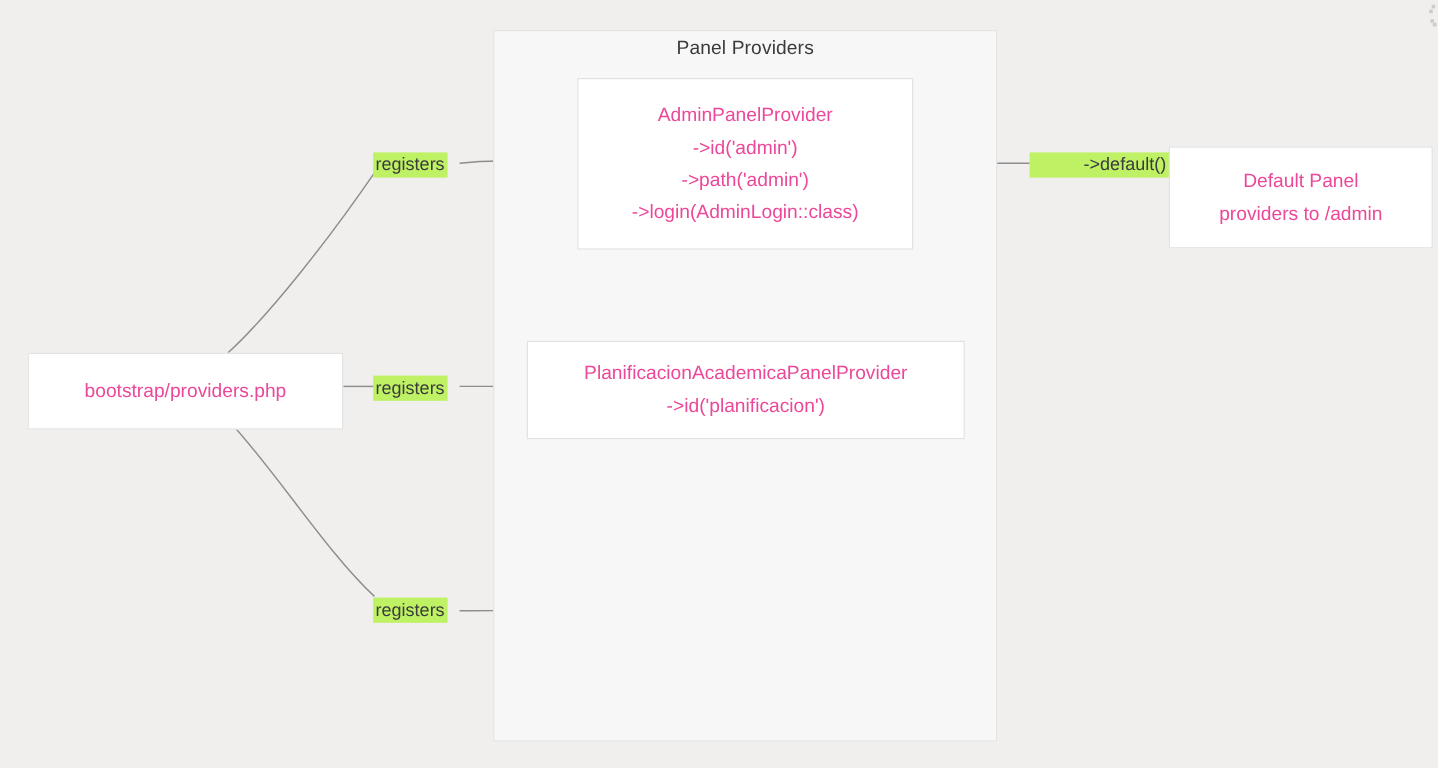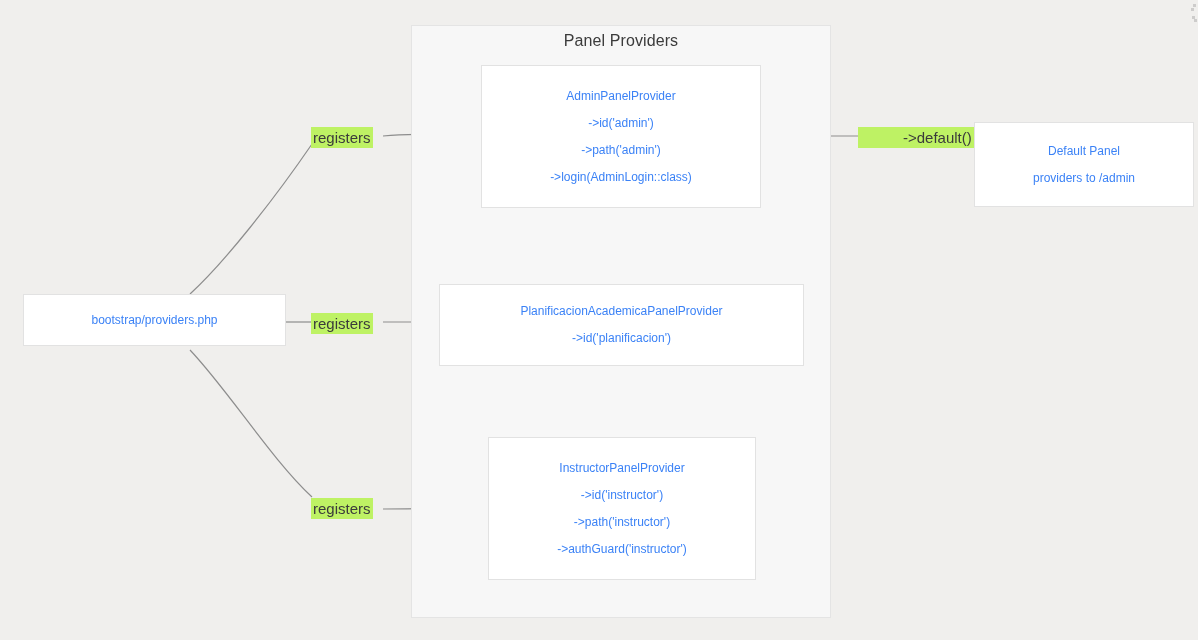--- a/index.html
+++ b/index.html
@@ -58,28 +58,28 @@
   .node {
     position: absolute;
     background: #ffffff;
     border: 1px solid #e2e2e2;
     box-sizing: border-box;
     display: flex;
     flex-direction: column;
     align-items: center;
     justify-content: center;
     text-align: center;
-    font-size: 12px;
-    color: #3b82f6;
+    font-size: 16px;
+    color: #ec4899;
     line-height: 27px;
     padding: 4px 10px;
   }
   .node .ln { display: block; white-space: pre; }
 
-  #node-bootstrap { left: 23px;  top: 294px; width: 263px; height: 52px; }
+  #node-bootstrap { left: 23px;  top: 294px; width: 263px; height: 64px; }
   #node-admin     { left: 481px; top: 65px;  width: 280px; height: 143px; }
   #node-planif    { left: 439px; top: 264px; width: 365px; height: 82px; margin-top: 20px; }
   #node-instr     { left: 488px; top: 437px; width: 268px; height: 143px; }
   #node-default   { left: 974px; top: 94px;  width: 220px; height: 85px; margin-top: 28px; }
 
   
   .edge-label {
     position: absolute;
     background: #bef264;
     font-size: 15px;
@@ -156,26 +156,20 @@
     <span class="ln">-&gt;id('admin')</span>
     <span class="ln">-&gt;path('admin')</span>
     <span class="ln">-&gt;login(AdminLogin::class)</span>
   </div>
 
   <div class="node" id="node-planif">
     <span class="ln">PlanificacionAcademicaPanelProvider</span>
     <span class="ln">-&gt;id('planificacion')</span>
   </div>
 
-  <div class="node" id="node-instr">
-    <span class="ln">InstructorPanelProvider</span>
-    <span class="ln">-&gt;id('instructor')</span>
-    <span class="ln">-&gt;path('instructor')</span>
-    <span class="ln">-&gt;authGuard('instructor')</span>
-  </div>
 
   <div class="node" id="node-default">
     <span class="ln">Default Panel</span>
     <span class="ln">providers to /admin</span>
   </div>
 
   <div class="edge-label" id="lbl-reg-admin">registers</div>
   <div class="edge-label" id="lbl-reg-planif">registers</div>
   <div class="edge-label" id="lbl-reg-instr">registers</div>
   <div class="edge-label" id="lbl-default">-&gt;default()</div>

